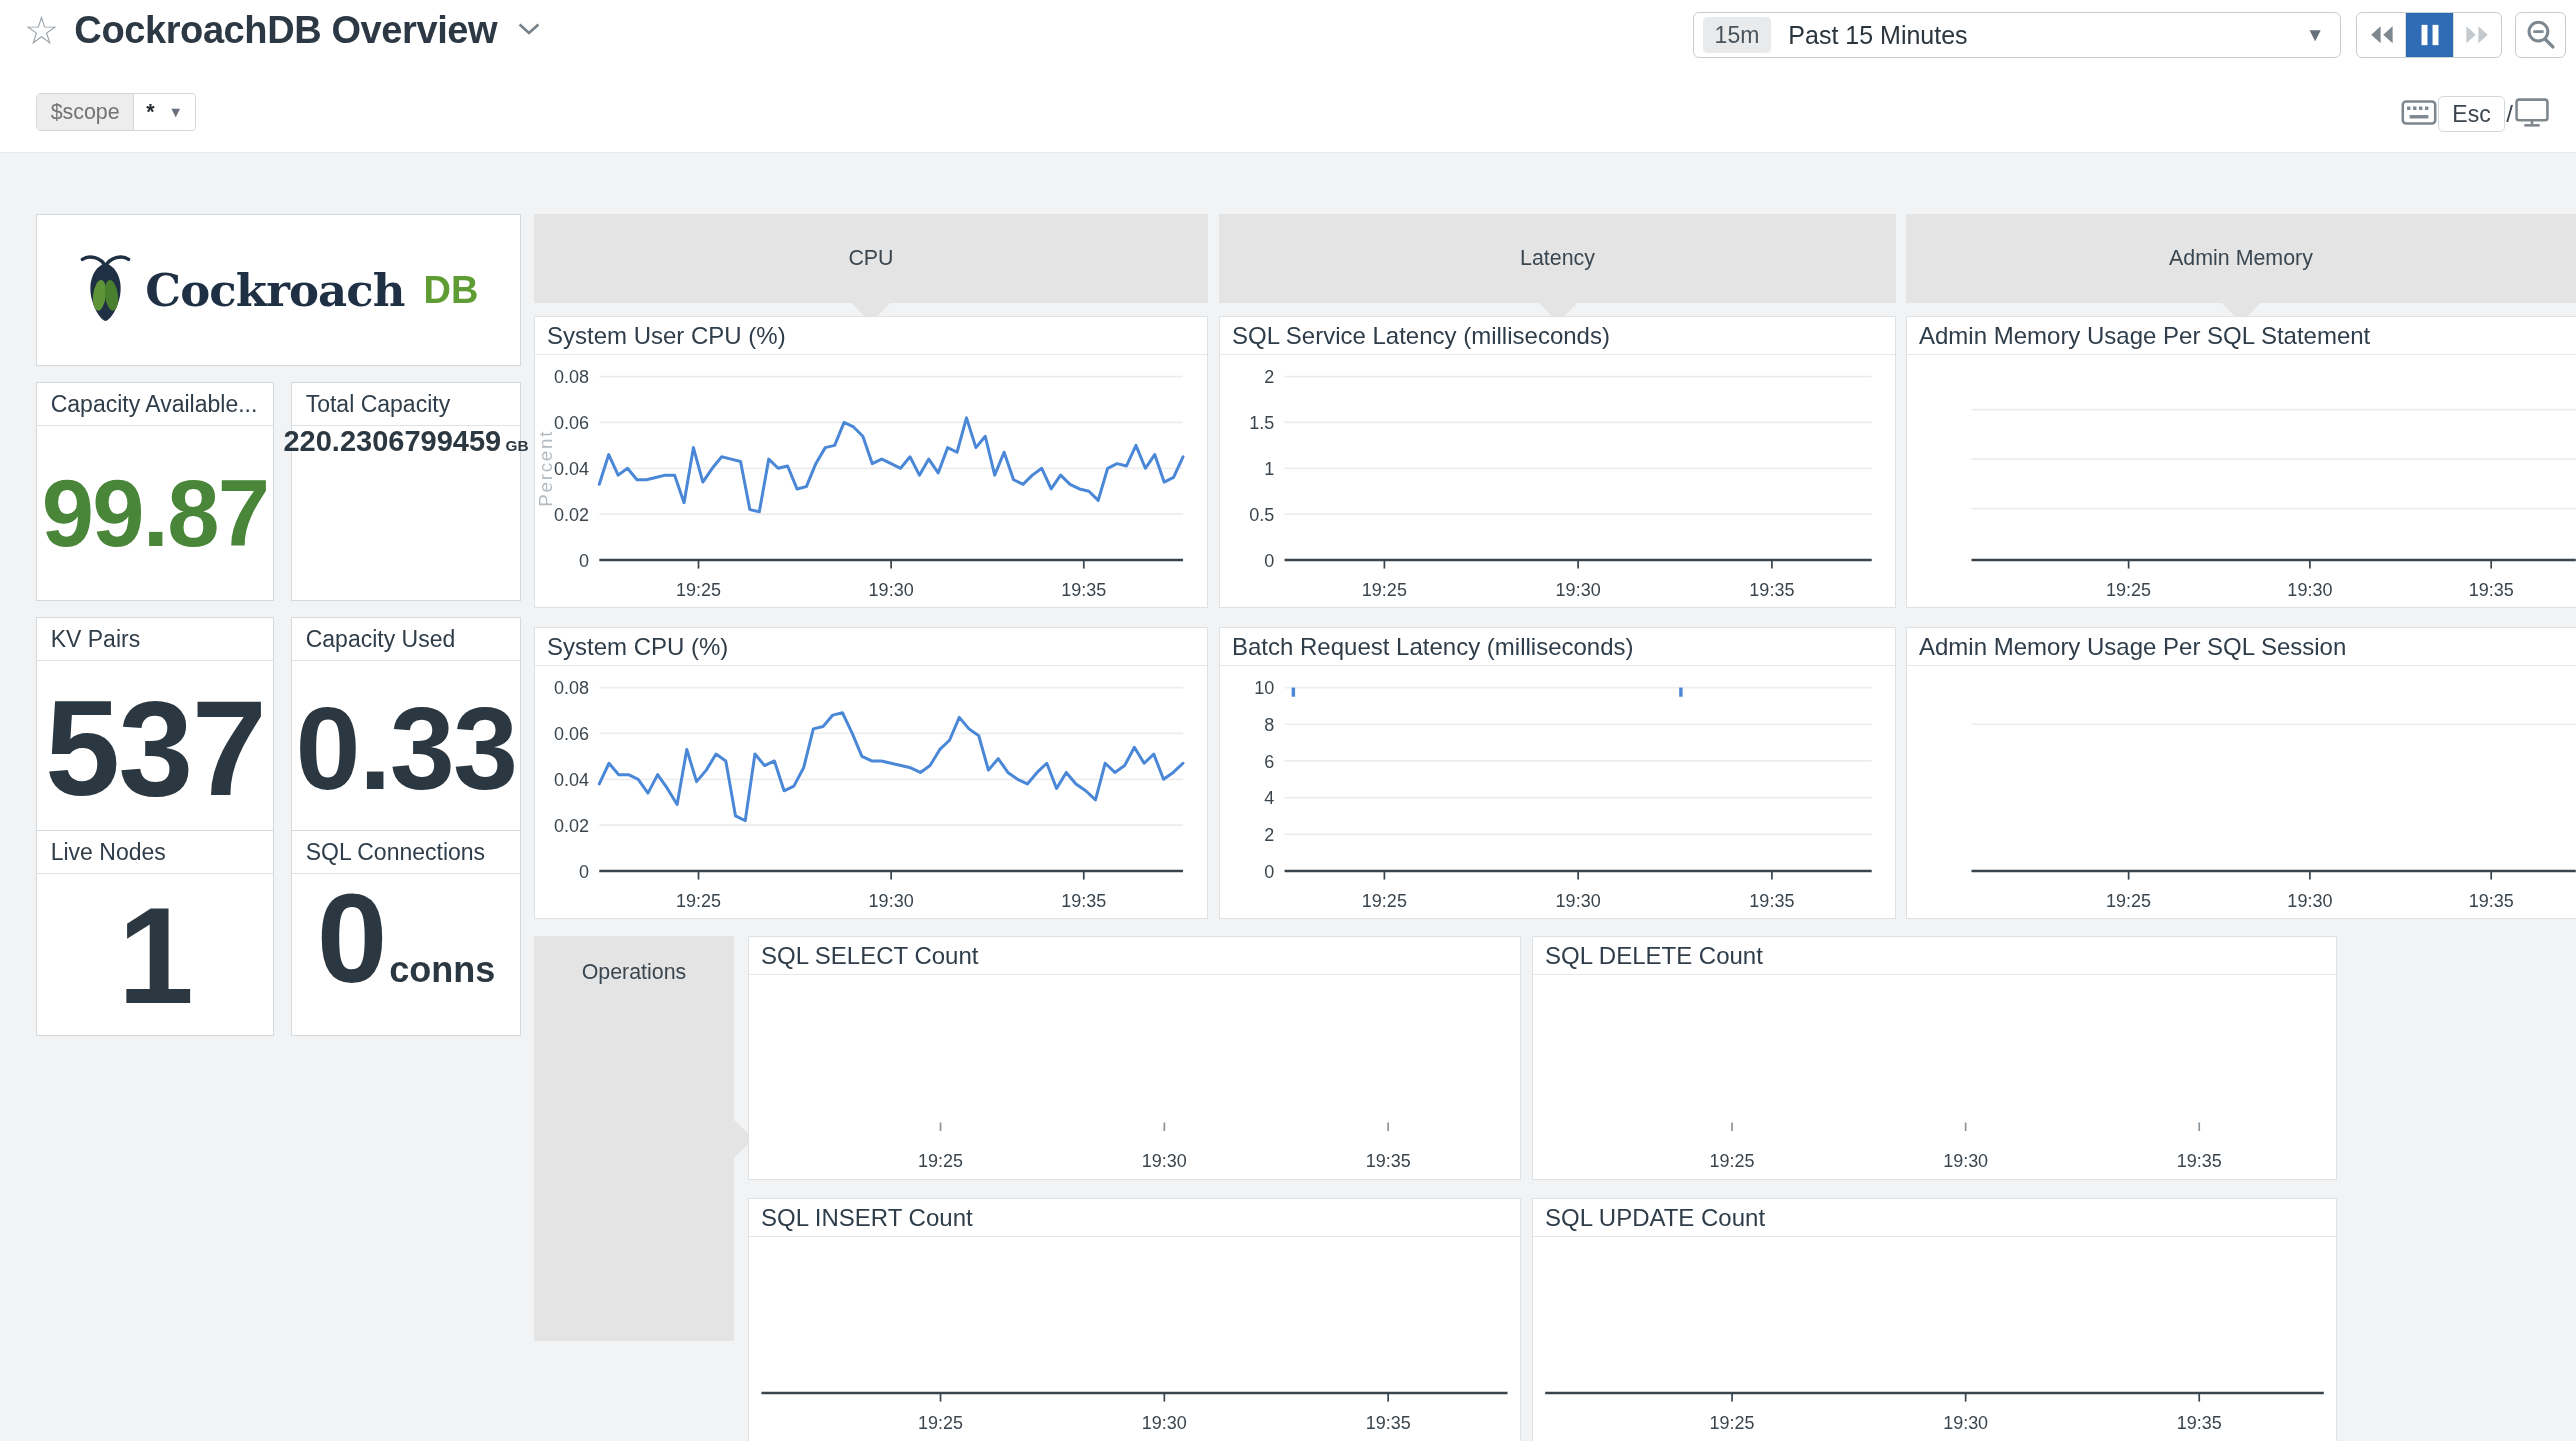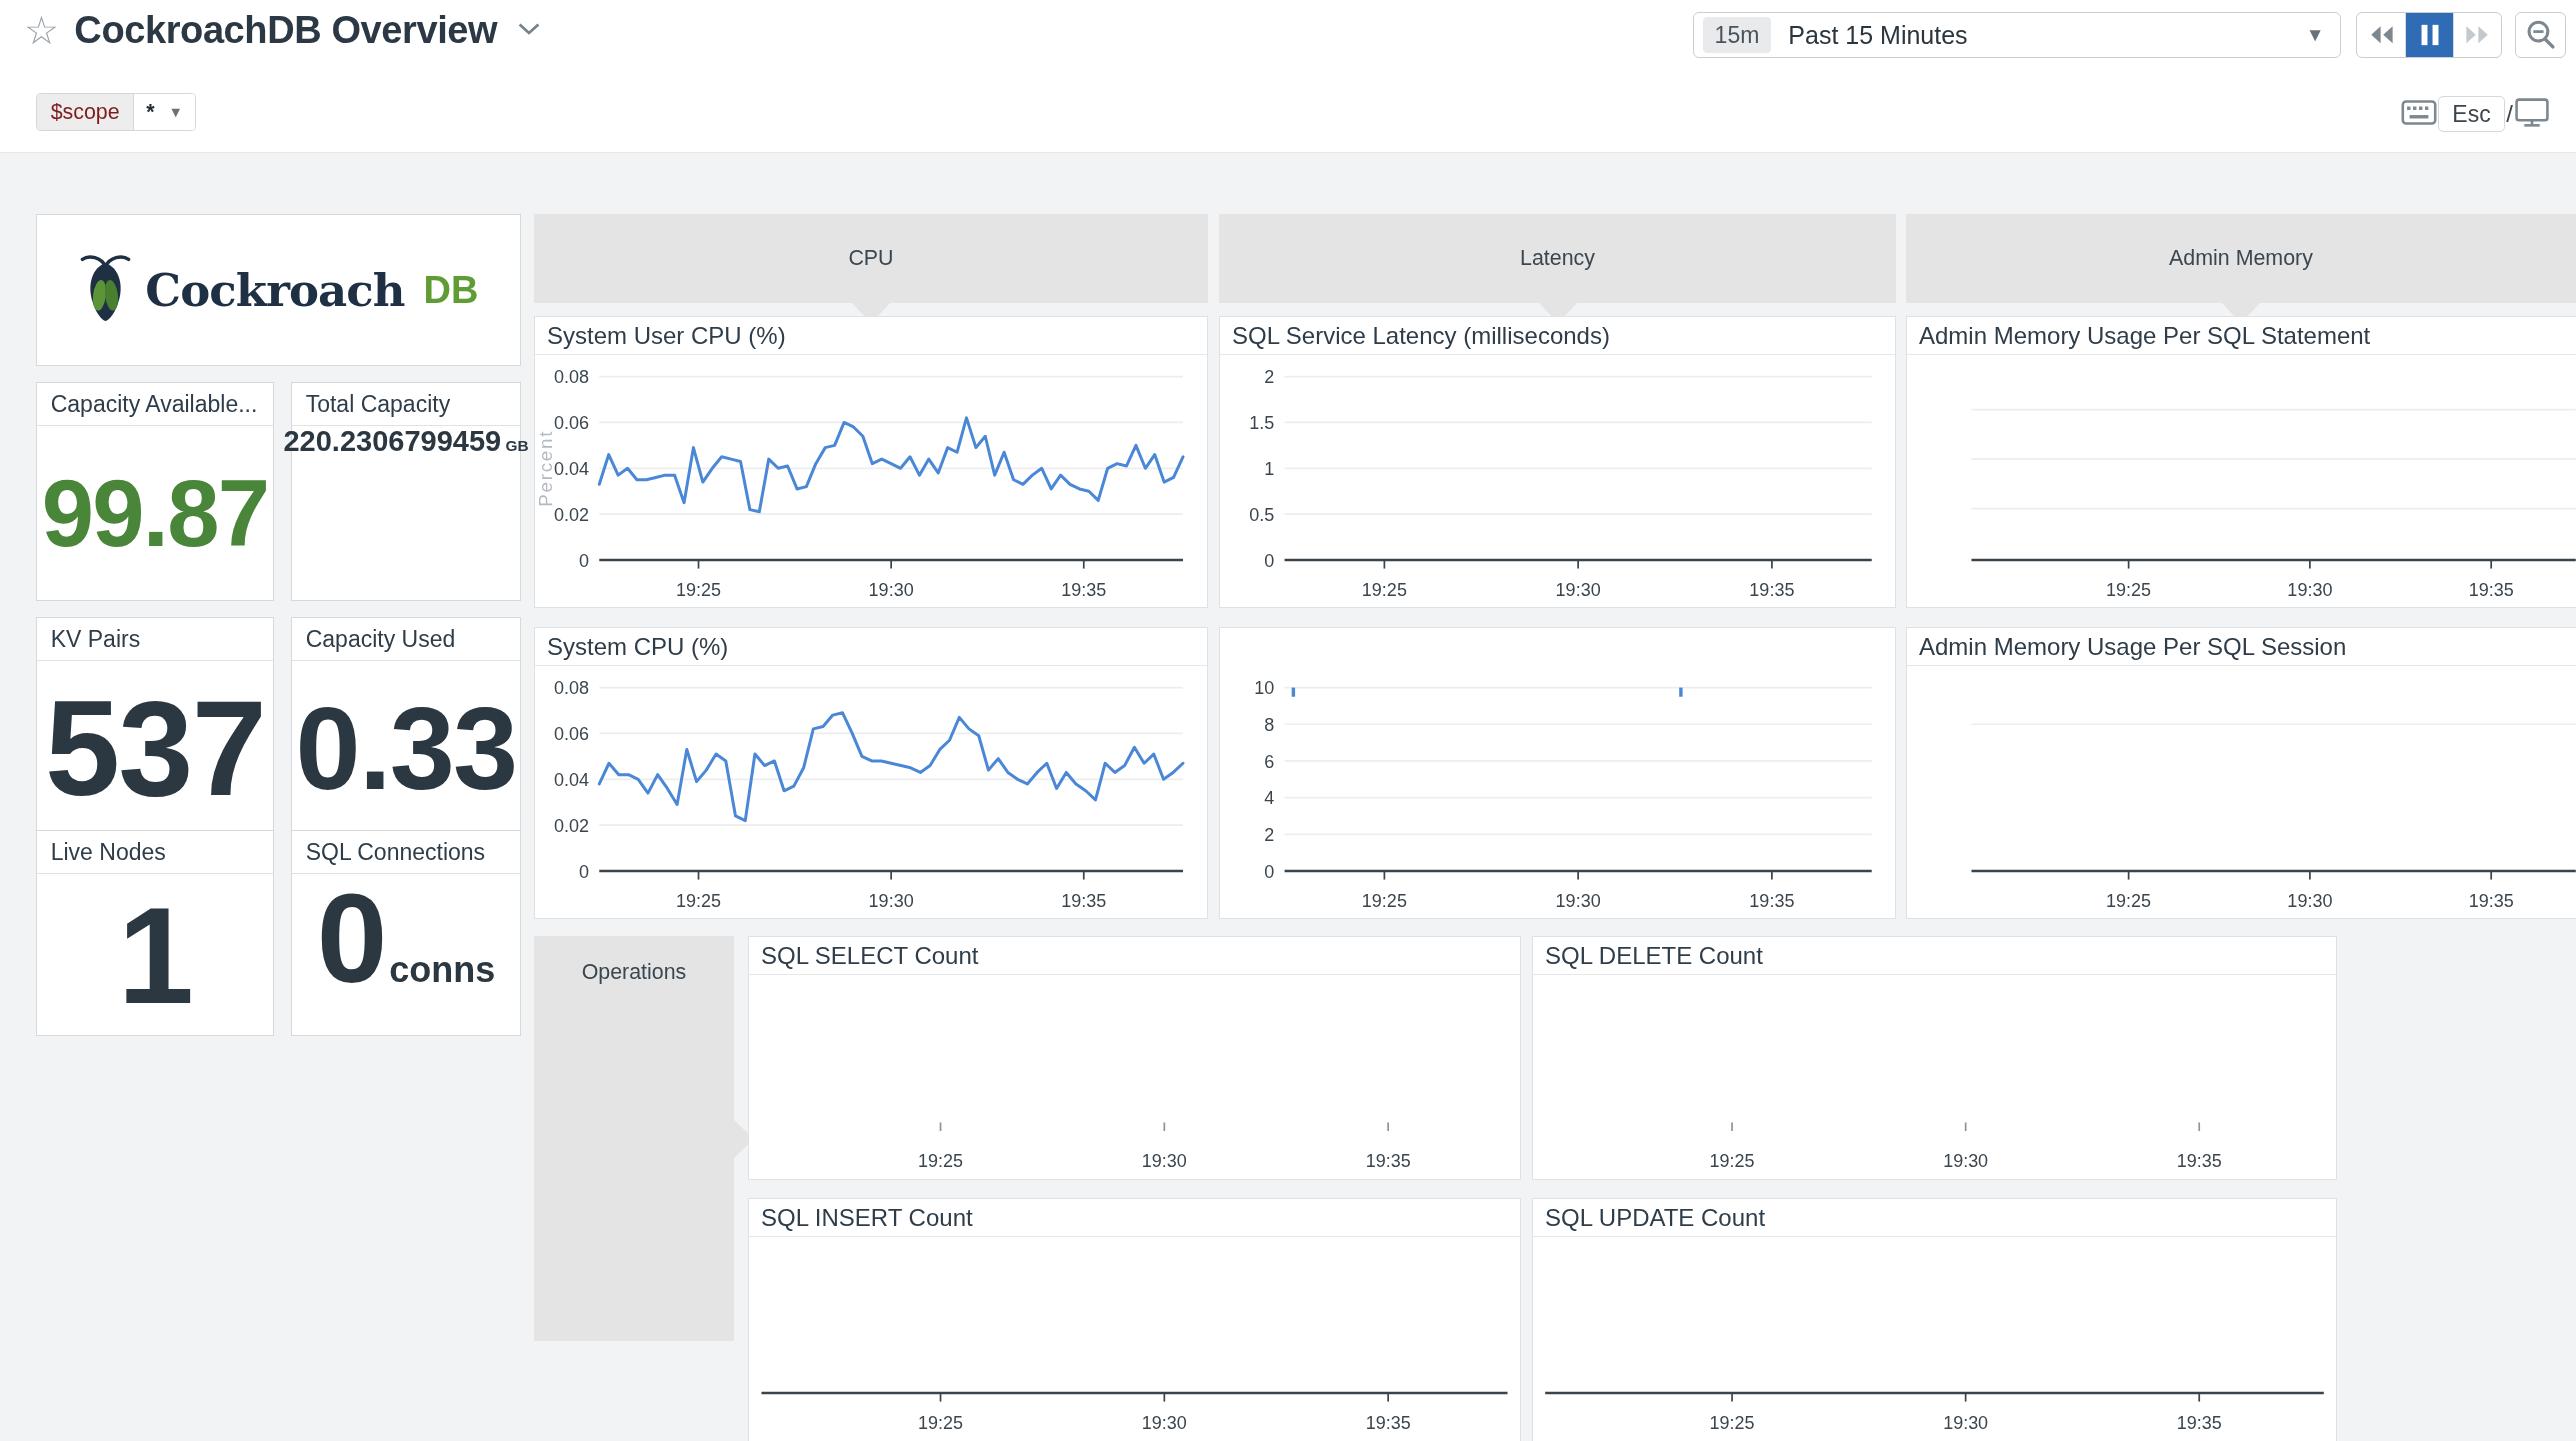--- a/index.html
+++ b/index.html
@@ -18,21 +18,21 @@
   .time-label { margin-left:17px; font-size:25px; color:#2b353d; flex:1; }
   .caret { font-size:19px; color:#69727a; }
 
   .playback { position:absolute; top:12px; left:2356px; height:46px; display:flex; border:1.7px solid #c9ced1; border-radius:6px; overflow:hidden; background:#fff; }
   .pb-btn { width:48px; height:100%; display:flex; align-items:center; justify-content:center; }
   .pb-btn + .pb-btn { border-left:1.7px solid #d8dcde; }
   .pb-pause { background:#2f6cb5; }
   .zoom-btn { position:absolute; top:12px; left:2515px; width:51px; height:46px; border:1.7px solid #c9ced1; border-radius:6px; background:#fff; display:flex; align-items:center; justify-content:center; }
 
   .scope-box { position:absolute; left:36px; top:93px; height:38px; display:flex; border:1.7px solid #d3d7da; border-radius:4.3px; overflow:hidden; font-size:21.4px; }
-  .scope-label { background:#ededee; color:#7f1d1d; padding:0 13.7px; display:flex; align-items:center; border-right:1.7px solid #d3d7da; }
+  .scope-label { background:#ededee; color:#737373; padding:0 13.7px; display:flex; align-items:center; border-right:1.7px solid #d3d7da; }
   .scope-value { background:#fff; color:#222b31; padding:0 12px; display:flex; align-items:center; gap:13.7px; font-weight:600; }
 
   .kbd-row { position:absolute; top:96px; right:26px; display:flex; align-items:center; gap:1px; }
   .esc-key { border:1.7px solid #d4d8db; border-radius:5.1px; background:#fff; padding:3.4px 13.7px; font-size:23px; color:#3c454d; }
   .slash { font-size:24px; color:#3c454d; }
 
   
   .card { position:absolute; background:#fff; border:0.9px solid #d6d9db; }
   .chart-card { position:absolute; background:#fff; border:0.9px solid #dfe2e4; }
   .chart-title { height:38px; line-height:38px; padding-left:12px; font-size:24px; font-weight:500; color:#2e3d49; border-bottom:0.9px solid #e8e8e8; white-space:nowrap; overflow:hidden; }
@@ -271,20 +271,21 @@
         <line x1="75" x2="760" y1="238" y2="238" stroke="#39444d" stroke-width="3"></line>
         <line x1="191.45" x2="191.45" y1="238" y2="248" stroke="#39444d" stroke-width="2"></line>
         <text x="191.45" y="280" text-anchor="middle" class="tick">19:25</text>
         <line x1="417.5" x2="417.5" y1="238" y2="248" stroke="#39444d" stroke-width="2"></line>
         <text x="417.5" y="280" text-anchor="middle" class="tick">19:30</text>
         <line x1="643.55" x2="643.55" y1="238" y2="248" stroke="#39444d" stroke-width="2"></line>
         <text x="643.55" y="280" text-anchor="middle" class="tick">19:35</text>
       </svg></div>
 </div>
 <div class="chart-card" style="left:1219px;top:627px;width:677px;height:292px;">
+  <div class="chart-title">Batch Request Latency (milliseconds)</div>
   <div class="chart-plot"><svg width="676" height="252" viewBox="0 0 788 294">
         <line x1="75" x2="760" y1="24" y2="24" stroke="#ededee" stroke-width="2"></line>
         <text x="63" y="32" text-anchor="end" class="tick">10</text>
         <line x1="75" x2="760" y1="66.79999999999998" y2="66.79999999999998" stroke="#ededee" stroke-width="2"></line>
         <text x="63" y="74.79999999999998" text-anchor="end" class="tick">8</text>
         <line x1="75" x2="760" y1="109.60000000000001" y2="109.60000000000001" stroke="#ededee" stroke-width="2"></line>
         <text x="63" y="117.60000000000001" text-anchor="end" class="tick">6</text>
         <line x1="75" x2="760" y1="152.4" y2="152.4" stroke="#ededee" stroke-width="2"></line>
         <text x="63" y="160.4" text-anchor="end" class="tick">4</text>
         <line x1="75" x2="760" y1="195.20000000000002" y2="195.20000000000002" stroke="#ededee" stroke-width="2"></line>

